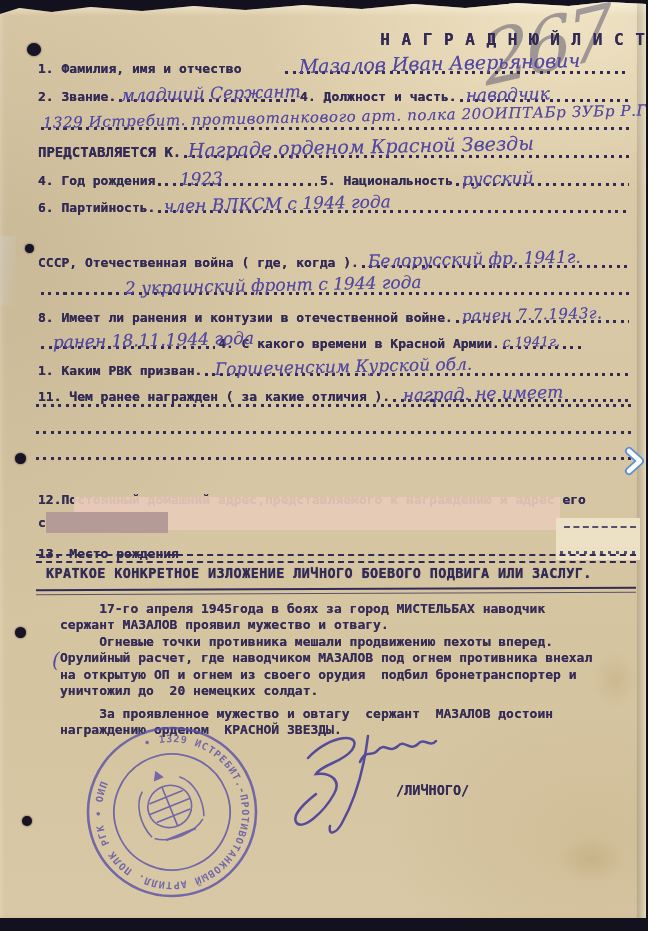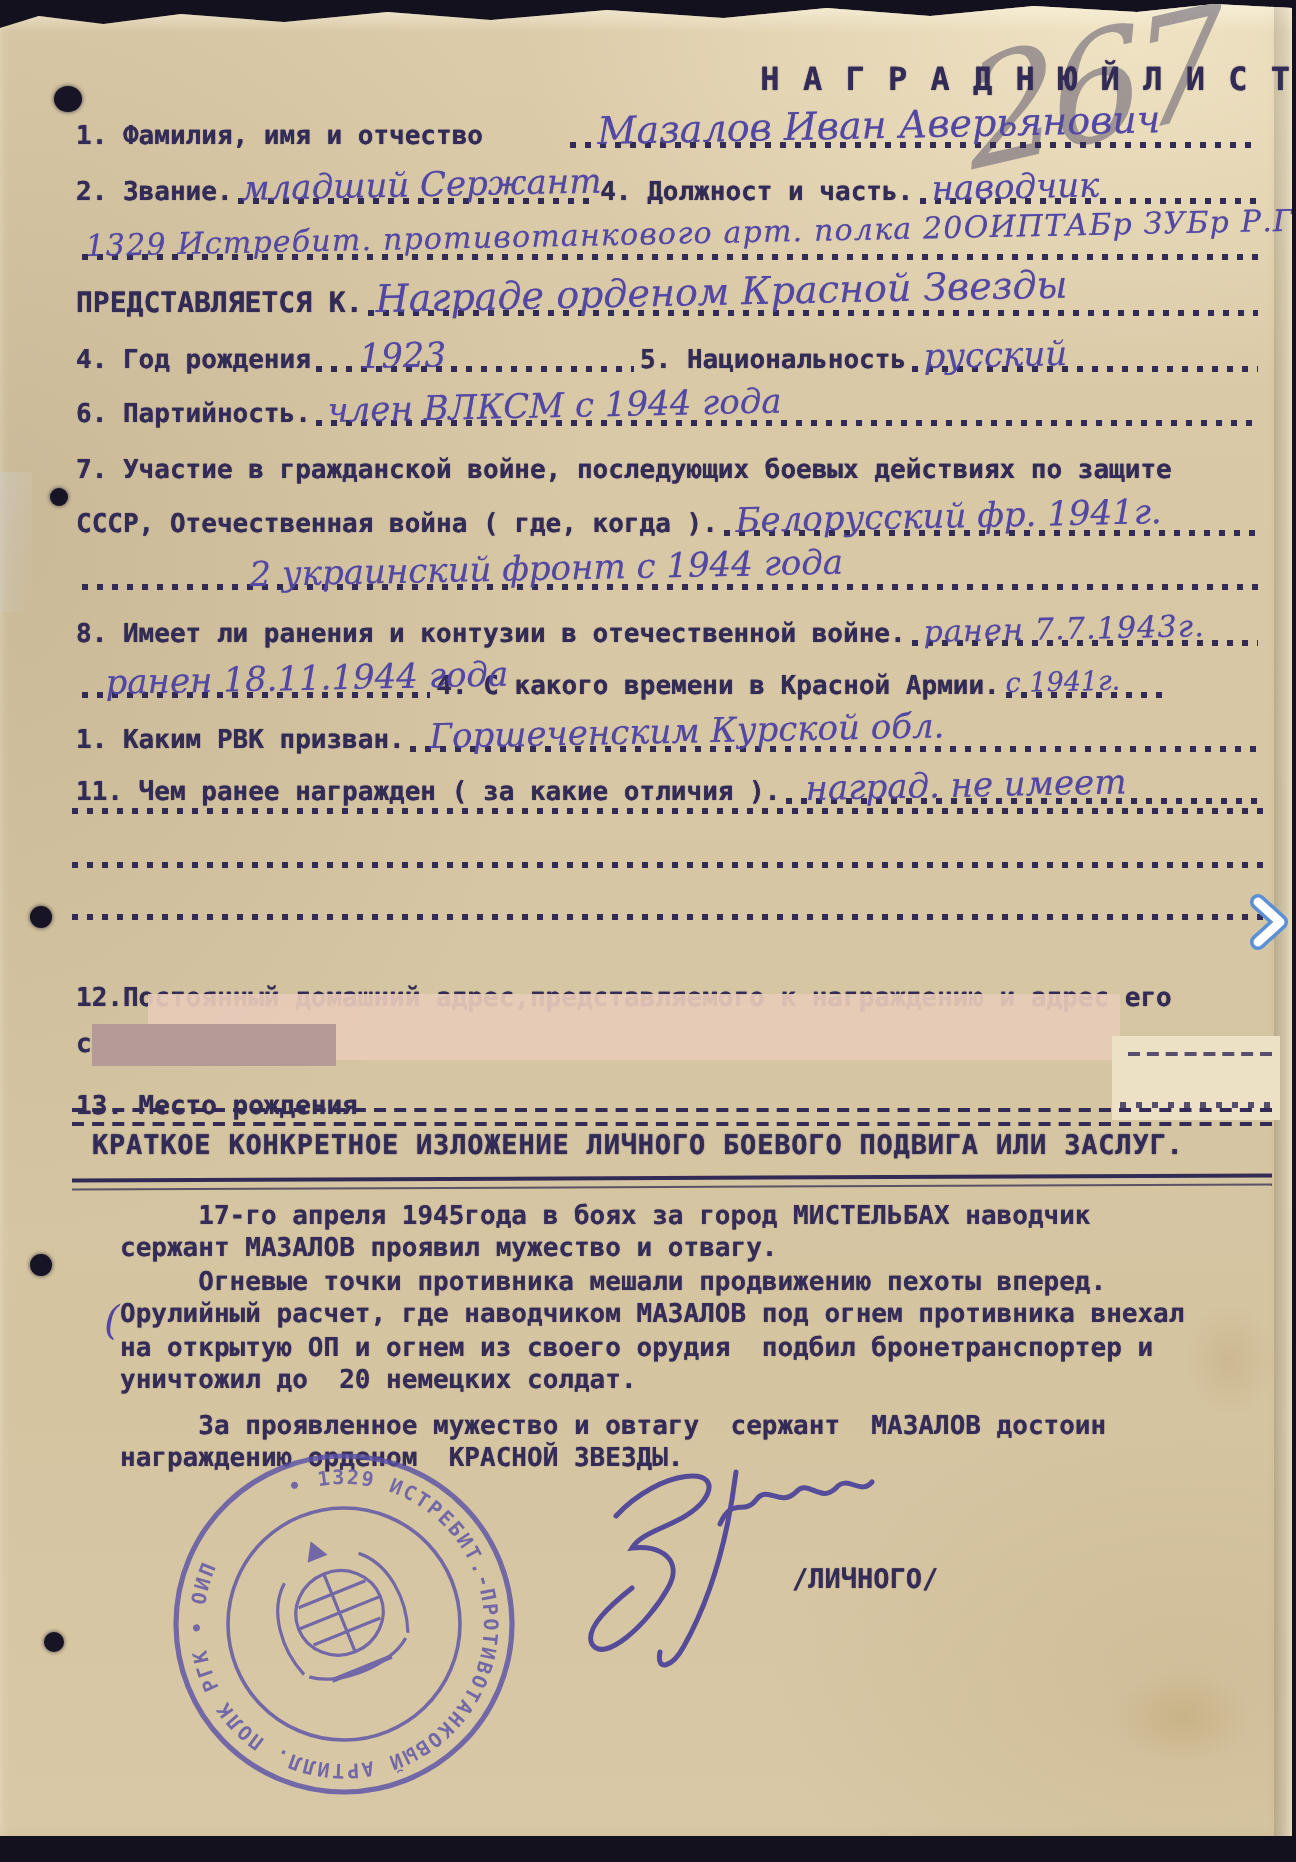--- a/index.html
+++ b/index.html
@@ -128,23 +128,20 @@
     </span>
   </div>
 
   <div class="row" style="top:191px;">
     <span class="lbl">6. Партийность.</span>
     <span class="dots">
       <span class="hw hw-md">член ВЛКСМ с 1944 года</span>
     </span>
   </div>
 
-  <div class="row" style="top:219px;">
-    <span class="lbl">7. Участие в гражданской войне, последующих боевых действиях по защите</span>
-  </div>
   <div class="row" style="top:246px;">
     <span class="lbl">СССР, Отечественная война ( где, когда ).</span>
     <span class="dots">
       <span class="hw hw-md">Белорусский фр. 1941г.</span>
     </span>
   </div>
   <div class="row" style="top:273px;">
     <span class="dots">
       <span class="hw hw-md" style="left:84px;">2 украинский фронт с 1944 года</span>
     </span>

